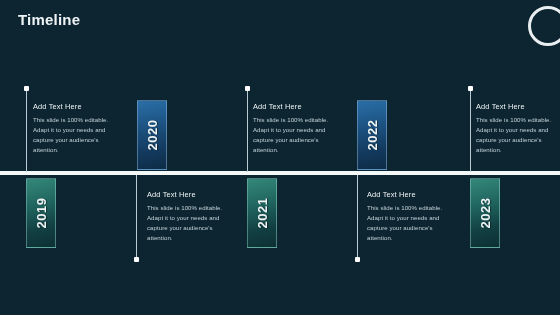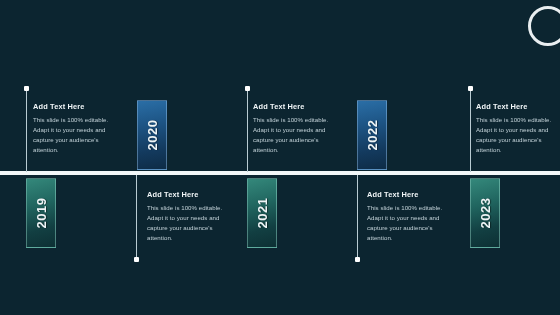--- a/index.html
+++ b/index.html
@@ -78,35 +78,36 @@
     font-size:13px; font-weight:bold;
     color:#eef5f7;
     letter-spacing:.5px;
     white-space:nowrap;
     text-shadow:0 1px 1px rgba(0,0,0,.45);
   }
 
   
   .txtblock { position:absolute; width:80px; }
   .txtblock .hd {
-    font-size:7.4px; font-weight:bold;
+    font-size:7.4px; font-weight:normal;
     color:#f0f5f7; margin-bottom:4px;
     letter-spacing:.15px;
   }
   .txtblock .bd {
     font-size:6.1px; line-height:1.62;
     color:#c3d2d8;
     letter-spacing:.05px;
   }
 </style>
 </head>
 <body>
 
 <div id="slide">
 
+  <div id="title">Timeline</div>
 
   <div id="deco-circle"></div>
 
   <div id="axis"></div>
 
   <div class="stem up" style="left:26px;"></div>
   <div class="dot up" style="left:24px;"></div>
 
   <div class="txtblock" style="left:33px; top:102px;">
     <div class="hd">Add Text Here</div>

